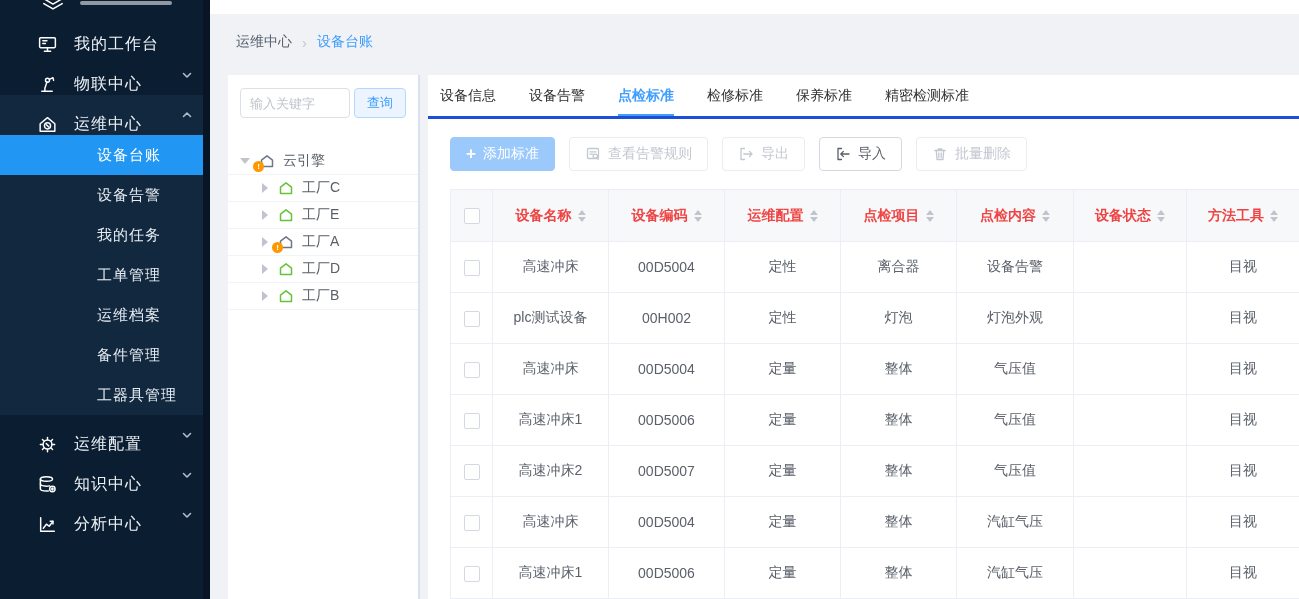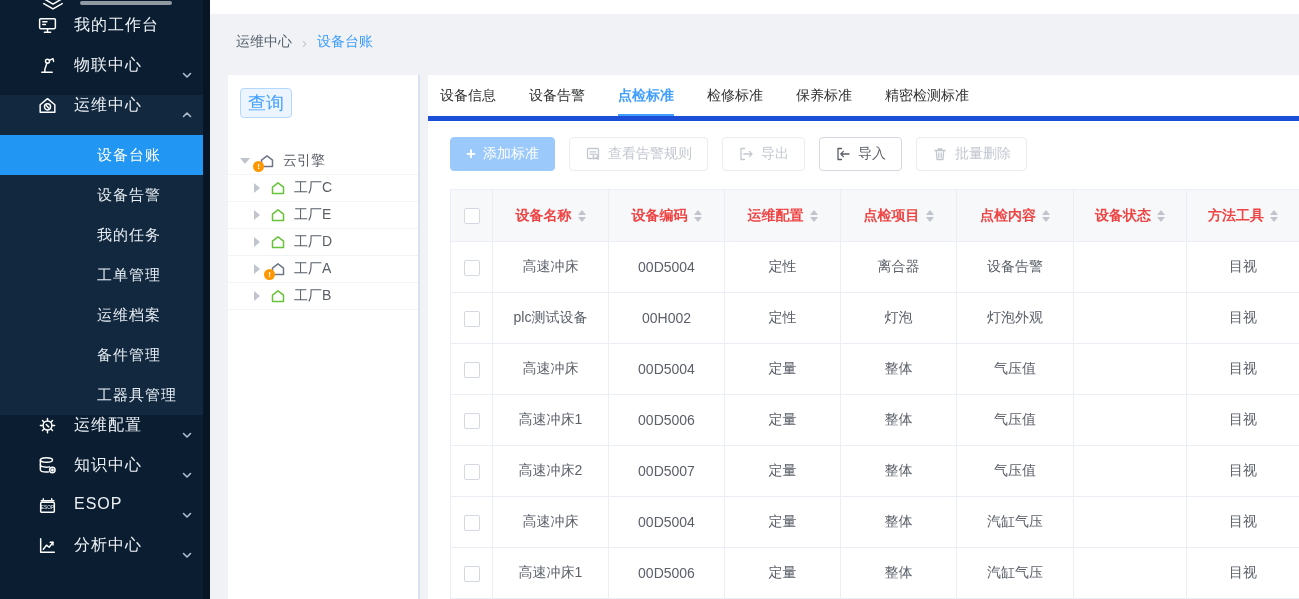--- a/index.html
+++ b/index.html
@@ -8,21 +8,21 @@
   svg{display:block}
   .ic{stroke:#fff;fill:none;stroke-width:1.4;stroke-linecap:round;stroke-linejoin:round;}
 
   
   .sidebar{position:absolute;left:0;top:0;width:210px;height:599px;background:#0b1e31;z-index:5;}
   .sb-scroll{position:absolute;right:0;top:0;width:7px;height:599px;background:#071525;}
   .logo-row{position:absolute;left:0;top:-16px;height:38px;width:203px;display:flex;align-items:center;padding-left:40px;box-sizing:border-box;}
   .logo-row .bars{margin-left:14px;opacity:.55;}
   .logo-row .bars div{background:#fff;border-radius:2px;height:4px;margin:3px 0;}
   .menu{position:absolute;top:15px;left:0;width:203px;}
-  .mi{height:40px;display:flex;align-items:flex-start;position:relative;color:#eef2f7;font-size:16px;cursor:pointer;}
+  .mi{height:40px;display:flex;align-items:flex-end;position:relative;color:#eef2f7;font-size:16px;cursor:pointer;}
   .mi .icw{width:22px;margin-left:36px;display:flex;justify-content:center;}
   .mi .lbl{margin-left:16px;letter-spacing:1px;}
   .chev{position:absolute;right:10px;top:50%;transform:translateY(-50%);}
   .chev.up{transform:translateY(-50%) rotate(180deg);}
   .chev svg{stroke:#aebdcd;fill:none;stroke-width:1.6;stroke-linecap:round;stroke-linejoin:round;}
   .section-expanded{background:#12283e;}
   .smi{height:40px;display:flex;align-items:center;padding-left:97px;color:#e6ecf3;font-size:15px;letter-spacing:1px;cursor:pointer;}
   .smi.active{background:#2196f3;color:#fff;}
 
   
@@ -30,37 +30,37 @@
   .breadcrumb{position:absolute;left:236px;top:33px;font-size:14px;display:flex;align-items:center;gap:10px;}
   .bc-parent{color:#55606d;}
   .bc-sep{color:#c0c4cc;font-size:15px;}
   .bc-current{color:#409eff;}
 
   
   .tree-card{position:absolute;left:228px;top:75px;width:192px;height:524px;background:#fff;box-sizing:border-box;border-right:2px solid #d9e2f2;}
   .search-row{display:flex;gap:4px;padding:13px 12px 10px 12px;}
   .search-input{flex:1;min-width:0;height:30px;border:1px solid #dcdfe6;border-radius:4px;padding:0 9px;font-size:13px;color:#303133;outline:none;box-sizing:border-box;font-family:inherit;}
   .search-input::placeholder{color:#bfc4cc;}
-  .query-btn{width:52px;height:30px;background:#ecf5ff;border:1px solid #b3d8ff;color:#409eff;border-radius:4px;font-size:18px;cursor:pointer;font-family:inherit;}
+  .query-btn{width:52px;height:30px;background:#ecf5ff;border:1px solid #b3d8ff;color:#409eff;border-radius:4px;font-size:13px;cursor:pointer;font-family:inherit;}
   .tree{margin-top:20px;}
   .trow{height:26px;display:flex;align-items:center;border-bottom:1px solid #f2f3f6;padding-left:12px;cursor:pointer;}
-  .trow.child{padding-left:26px;}
+  .trow.child{padding-left:34px;}
   .caret-down{width:0;height:0;border-left:5px solid transparent;border-right:5px solid transparent;border-top:6px solid #c0c4cc;margin-right:9px;}
   .caret-right{width:0;height:0;border-top:5px solid transparent;border-bottom:5px solid transparent;border-left:6px solid #c0c4cc;margin-right:10px;}
   .house{position:relative;margin-right:8px;display:flex;}
   .house svg{stroke-width:1.5;fill:none;stroke-linejoin:round;}
   .house.green svg{stroke:#67c23a;}
   .house.gray svg{stroke:#6e7687;}
   .wbadge{position:absolute;left:-6px;bottom:-3px;width:11px;height:11px;border-radius:50%;background:#ff9800;color:#fff;font-size:8px;font-weight:bold;line-height:11px;text-align:center;}
   .wbadge::after{content:"!";}
   .tlabel{font-size:14px;color:#5a6068;}
 
   
   .main-card{position:absolute;left:428px;top:75px;width:871px;height:524px;background:#fff;overflow:hidden;}
-  .tabs{height:41px;border-bottom:5px solid #1d4ed8;display:flex;align-items:center;gap:33px;padding-left:12px;}
+  .tabs{height:41px;border-bottom:3px solid #1d4ed8;display:flex;align-items:center;gap:33px;padding-left:12px;}
   .tab{position:relative;height:41px;line-height:41px;font-size:14px;color:#303133;cursor:pointer;white-space:nowrap;}
   .tab.active{color:#409eff;font-weight:bold;}
   .tab.active::after{content:"";position:absolute;left:0;right:0;bottom:0;height:2px;background:#409eff;}
   .toolbar{position:absolute;top:62px;left:22px;display:flex;gap:14px;}
   .btn{height:34px;display:inline-flex;align-items:center;gap:7px;padding:0 15px;border-radius:4px;font-size:14px;cursor:pointer;background:#fff;font-family:inherit;}
   .btn svg{stroke-width:1.3;fill:none;stroke-linecap:round;stroke-linejoin:round;}
   .btn-primary-disabled{background:#9bc9fc;border:1px solid #9bc9fc;color:#fff;}
   .btn-primary-disabled .plus{font-size:17px;font-weight:bold;line-height:1;margin-top:-1px;}
   .btn-ghost{border:1px solid #e9ecf1;color:#c3c8d0;}
   .btn-ghost svg{stroke:#c3c8d0;}
@@ -191,35 +191,20 @@
             </svg>
         </span>
         <span class="lbl">知识中心</span>
         <span class="chev">
             <svg width="12" height="12" viewBox="0 0 12 12">
               <path d="M2.5 4.5 6 8l3.5-3.5"></path>
             </svg>
           </span>
       </div>
 
-      <div class="mi">
-        <span class="icw">
-          <svg width="21" height="21" viewBox="0 0 20 20" class="ic">
-              <path d="M4 5.5h12M6 3.5v2M14 3.5v2"></path>
-              <rect x="3.5" y="7" width="13" height="9.5" rx="1"></rect>
-              <text x="10" y="13.6" font-size="4.6" text-anchor="middle" fill="#fff" stroke="none" font-family="Liberation Sans, sans-serif">ESOP</text>
-            </svg>
-        </span>
-        <span class="lbl">ESOP</span>
-        <span class="chev">
-            <svg width="12" height="12" viewBox="0 0 12 12">
-              <path d="M2.5 4.5 6 8l3.5-3.5"></path>
-            </svg>
-          </span>
-      </div>
 
       <div class="mi">
         <span class="icw">
           <svg width="21" height="21" viewBox="0 0 20 20" class="ic">
               <path d="M3.5 3.5v13h13"></path>
               <path d="M6 13.5l3-3.8 2.6 2L15.2 7"></path>
               <path d="M15.2 7h-2.6M15.2 7v2.6"></path>
             </svg>
         </span>
         <span class="lbl">分析中心</span>
@@ -236,20 +221,21 @@
   <div class="topstrip"></div>
 
   <div class="breadcrumb">
     <span class="bc-parent">运维中心</span>
     <span class="bc-sep">›</span>
     <span class="bc-current">设备台账</span>
   </div>
 
   <section class="tree-card">
     <div class="search-row">
+      <input class="search-input" placeholder="输入关键字" style="">
       <button class="query-btn">查询</button>
     </div>
     <div class="tree">
       <div class="trow">
         <span class="caret-down"></span>
         <span class="house gray">
           <svg width="16" height="16" viewBox="0 0 16 16">
               <path d="M2.5 7.2 8 2.8l5.5 4.4v6.3h-11z"></path>
             </svg>
           <span class="wbadge"></span>
@@ -269,36 +255,36 @@
         <span class="caret-right"></span>
         <span class="house green">
             <svg width="16" height="16" viewBox="0 0 16 16">
               <path d="M2.5 7.2 8 2.8l5.5 4.4v6.3h-11z"></path>
             </svg>
           </span>
         <span class="tlabel">工厂E</span>
       </div>
       <div class="trow child">
         <span class="caret-right"></span>
+        <span class="house gray">
+          <svg width="16" height="16" viewBox="0 0 16 16">
+              <path d="M2.5 7.2 8 2.8l5.5 4.4v6.3h-11z"></path>
+            </svg>
+          <span class="wbadge"></span>
+        </span>
+        <span class="tlabel">工厂A</span>
+      </div>
+      <div class="trow child">
+        <span class="caret-right"></span>
         <span class="house green">
             <svg width="16" height="16" viewBox="0 0 16 16">
               <path d="M2.5 7.2 8 2.8l5.5 4.4v6.3h-11z"></path>
             </svg>
           </span>
         <span class="tlabel">工厂D</span>
-      </div>
-      <div class="trow child">
-        <span class="caret-right"></span>
-        <span class="house gray">
-          <svg width="16" height="16" viewBox="0 0 16 16">
-              <path d="M2.5 7.2 8 2.8l5.5 4.4v6.3h-11z"></path>
-            </svg>
-          <span class="wbadge"></span>
-        </span>
-        <span class="tlabel">工厂A</span>
       </div>
       <div class="trow child">
         <span class="caret-right"></span>
         <span class="house green">
             <svg width="16" height="16" viewBox="0 0 16 16">
               <path d="M2.5 7.2 8 2.8l5.5 4.4v6.3h-11z"></path>
             </svg>
           </span>
         <span class="tlabel">工厂B</span>
       </div>

